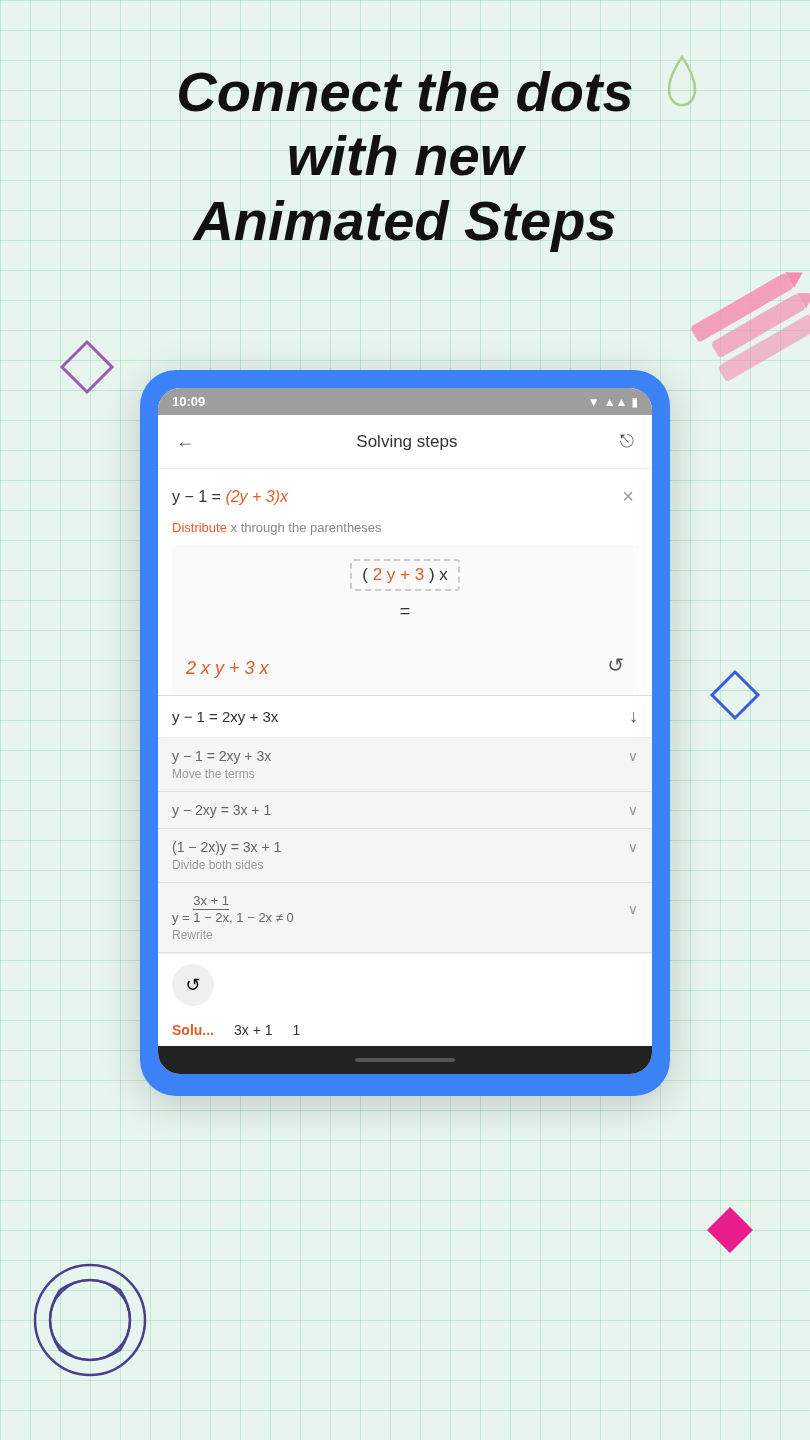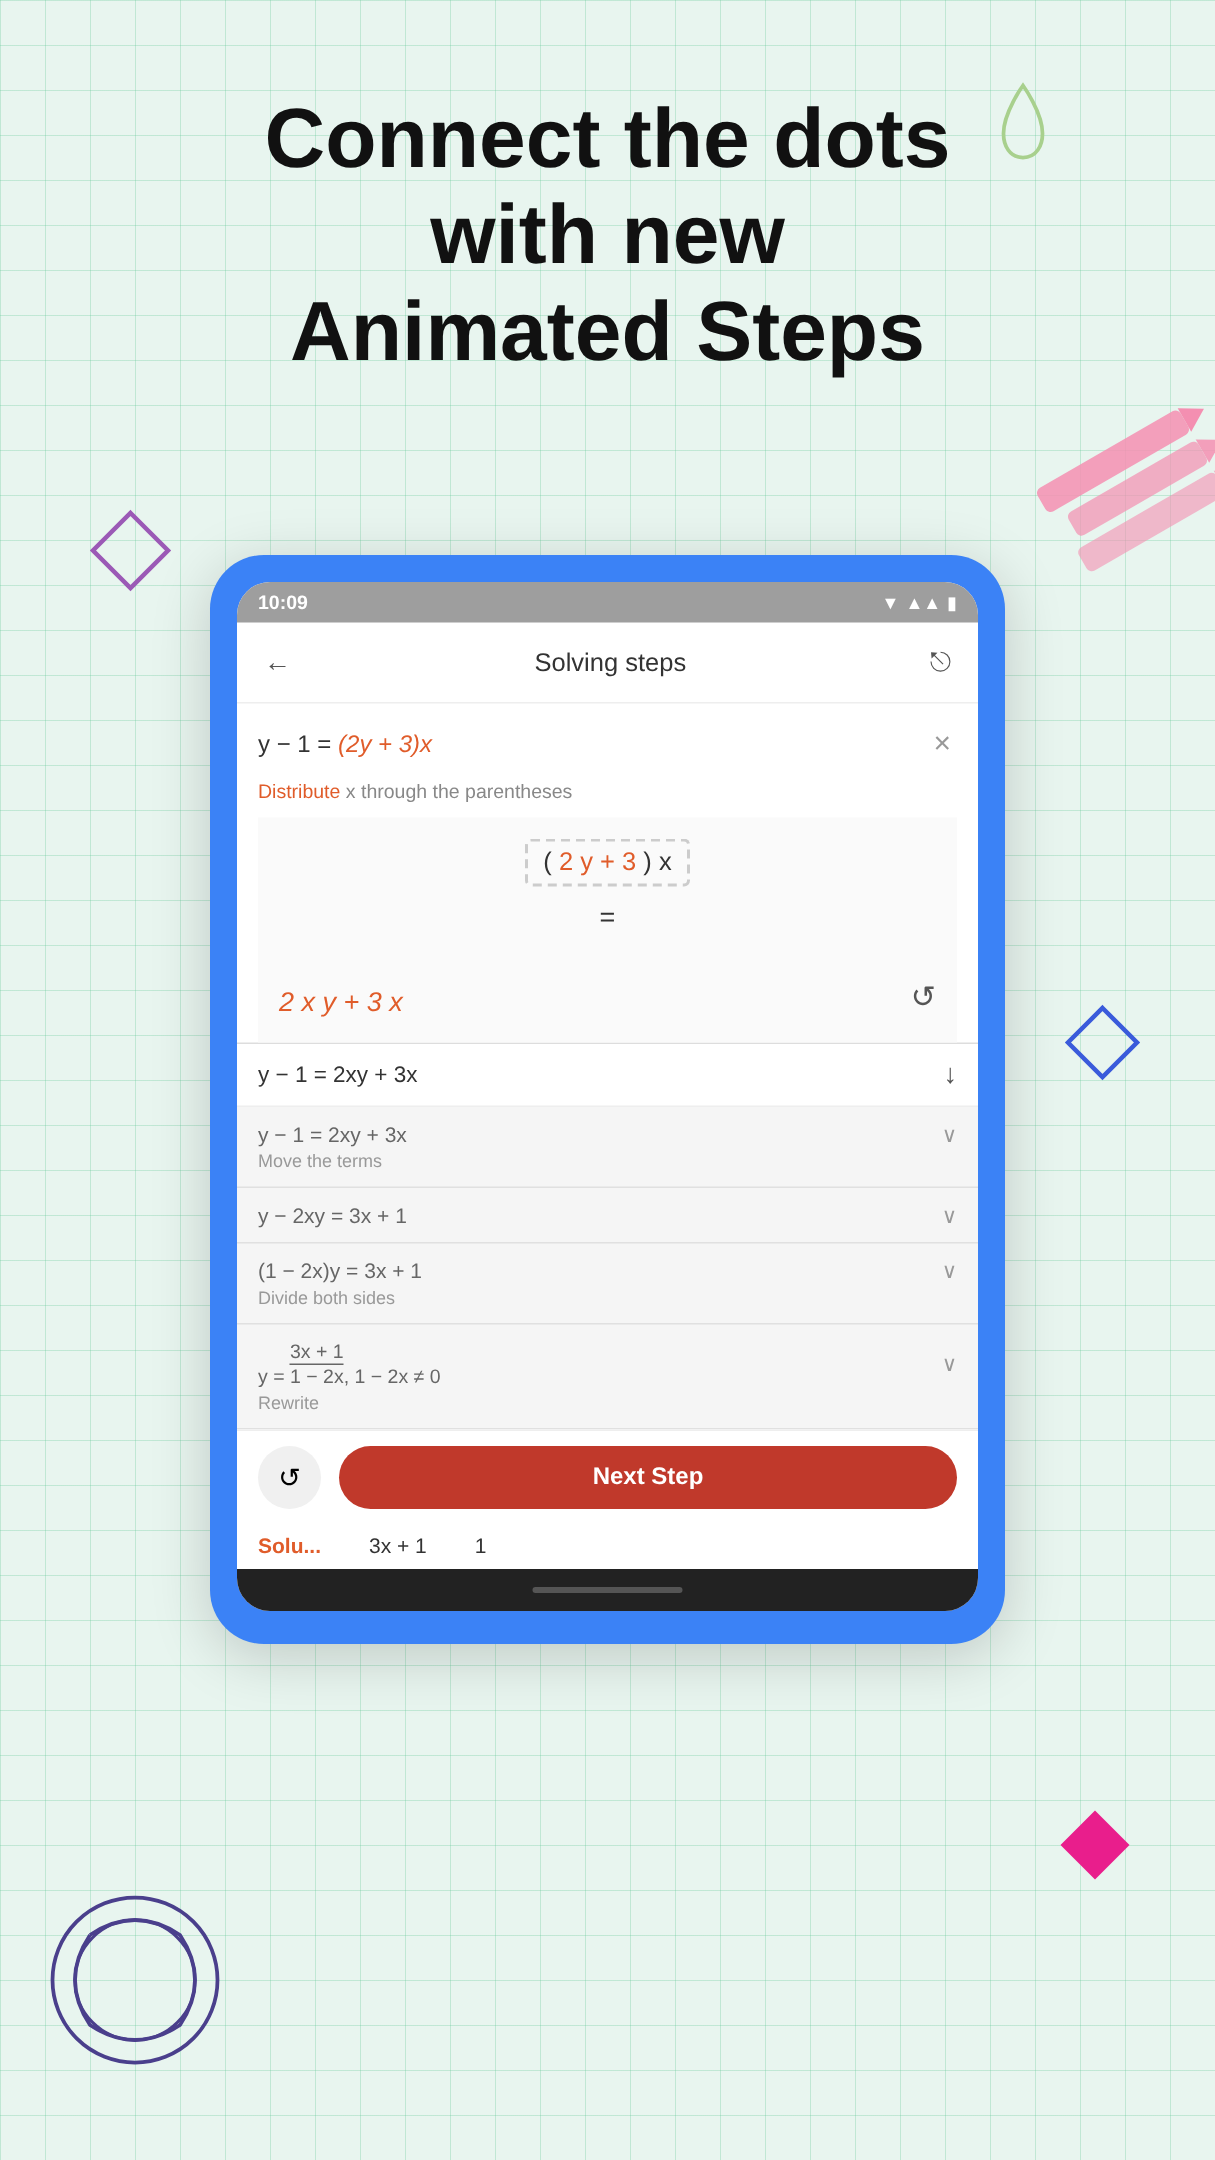--- a/index.html
+++ b/index.html
@@ -67,20 +67,21 @@
       left: 0;
       right: 0;
       text-align: center;
       padding: 0 40px;
     }
     .heading h1 {
       font-size: 56px;
       font-weight: 800;
       color: #111;
       line-height: 1.15;
+      font-style: italic;
     }
 
     
     .phone-frame {
       position: absolute;
       top: 370px;
       left: 140px;
       right: 30px;
       width: 530px;
       background: #3b82f6;
@@ -285,21 +286,21 @@
       text-align: center;
     }
 
     
     .partial-bottom {
       padding: 6px 14px 8px;
       background: #fff;
     }
     .partial-bottom-content {
       display: flex;
-      gap: 32px;
+      gap: 20px;
       font-size: 14px;
       color: #333;
     }
     .soln-label { color: #e05c2a; font-weight: 600; }
 
     
     .nav-bar {
       height: 28px;
       background: #222;
       display: flex;
@@ -450,21 +451,20 @@
         <div class="collapsed-step-eq">
           <span style="font-size:13px;">y = <span style="display:inline-block; text-align:center;"><span style="display:block; border-bottom:1px solid #666; padding-bottom:1px;">3x + 1</span><span style="display:block;">1 − 2x</span></span>, 1 − 2x ≠ 0</span>
           <span class="chevron">∨</span>
         </div>
         <div class="collapsed-step-desc">Rewrite</div>
       </div>
     </div>
 
     <div class="bottom-bar">
       <button class="undo-btn-circle">↺</button>
-      <button class="next-step-btn">Next Step</button>
     </div>
 
     <div class="partial-bottom">
       <div class="partial-bottom-content">
         <span class="soln-label">Solu...</span>
         <span>3x + 1</span>
         <span>1</span>
       </div>
     </div>
 

